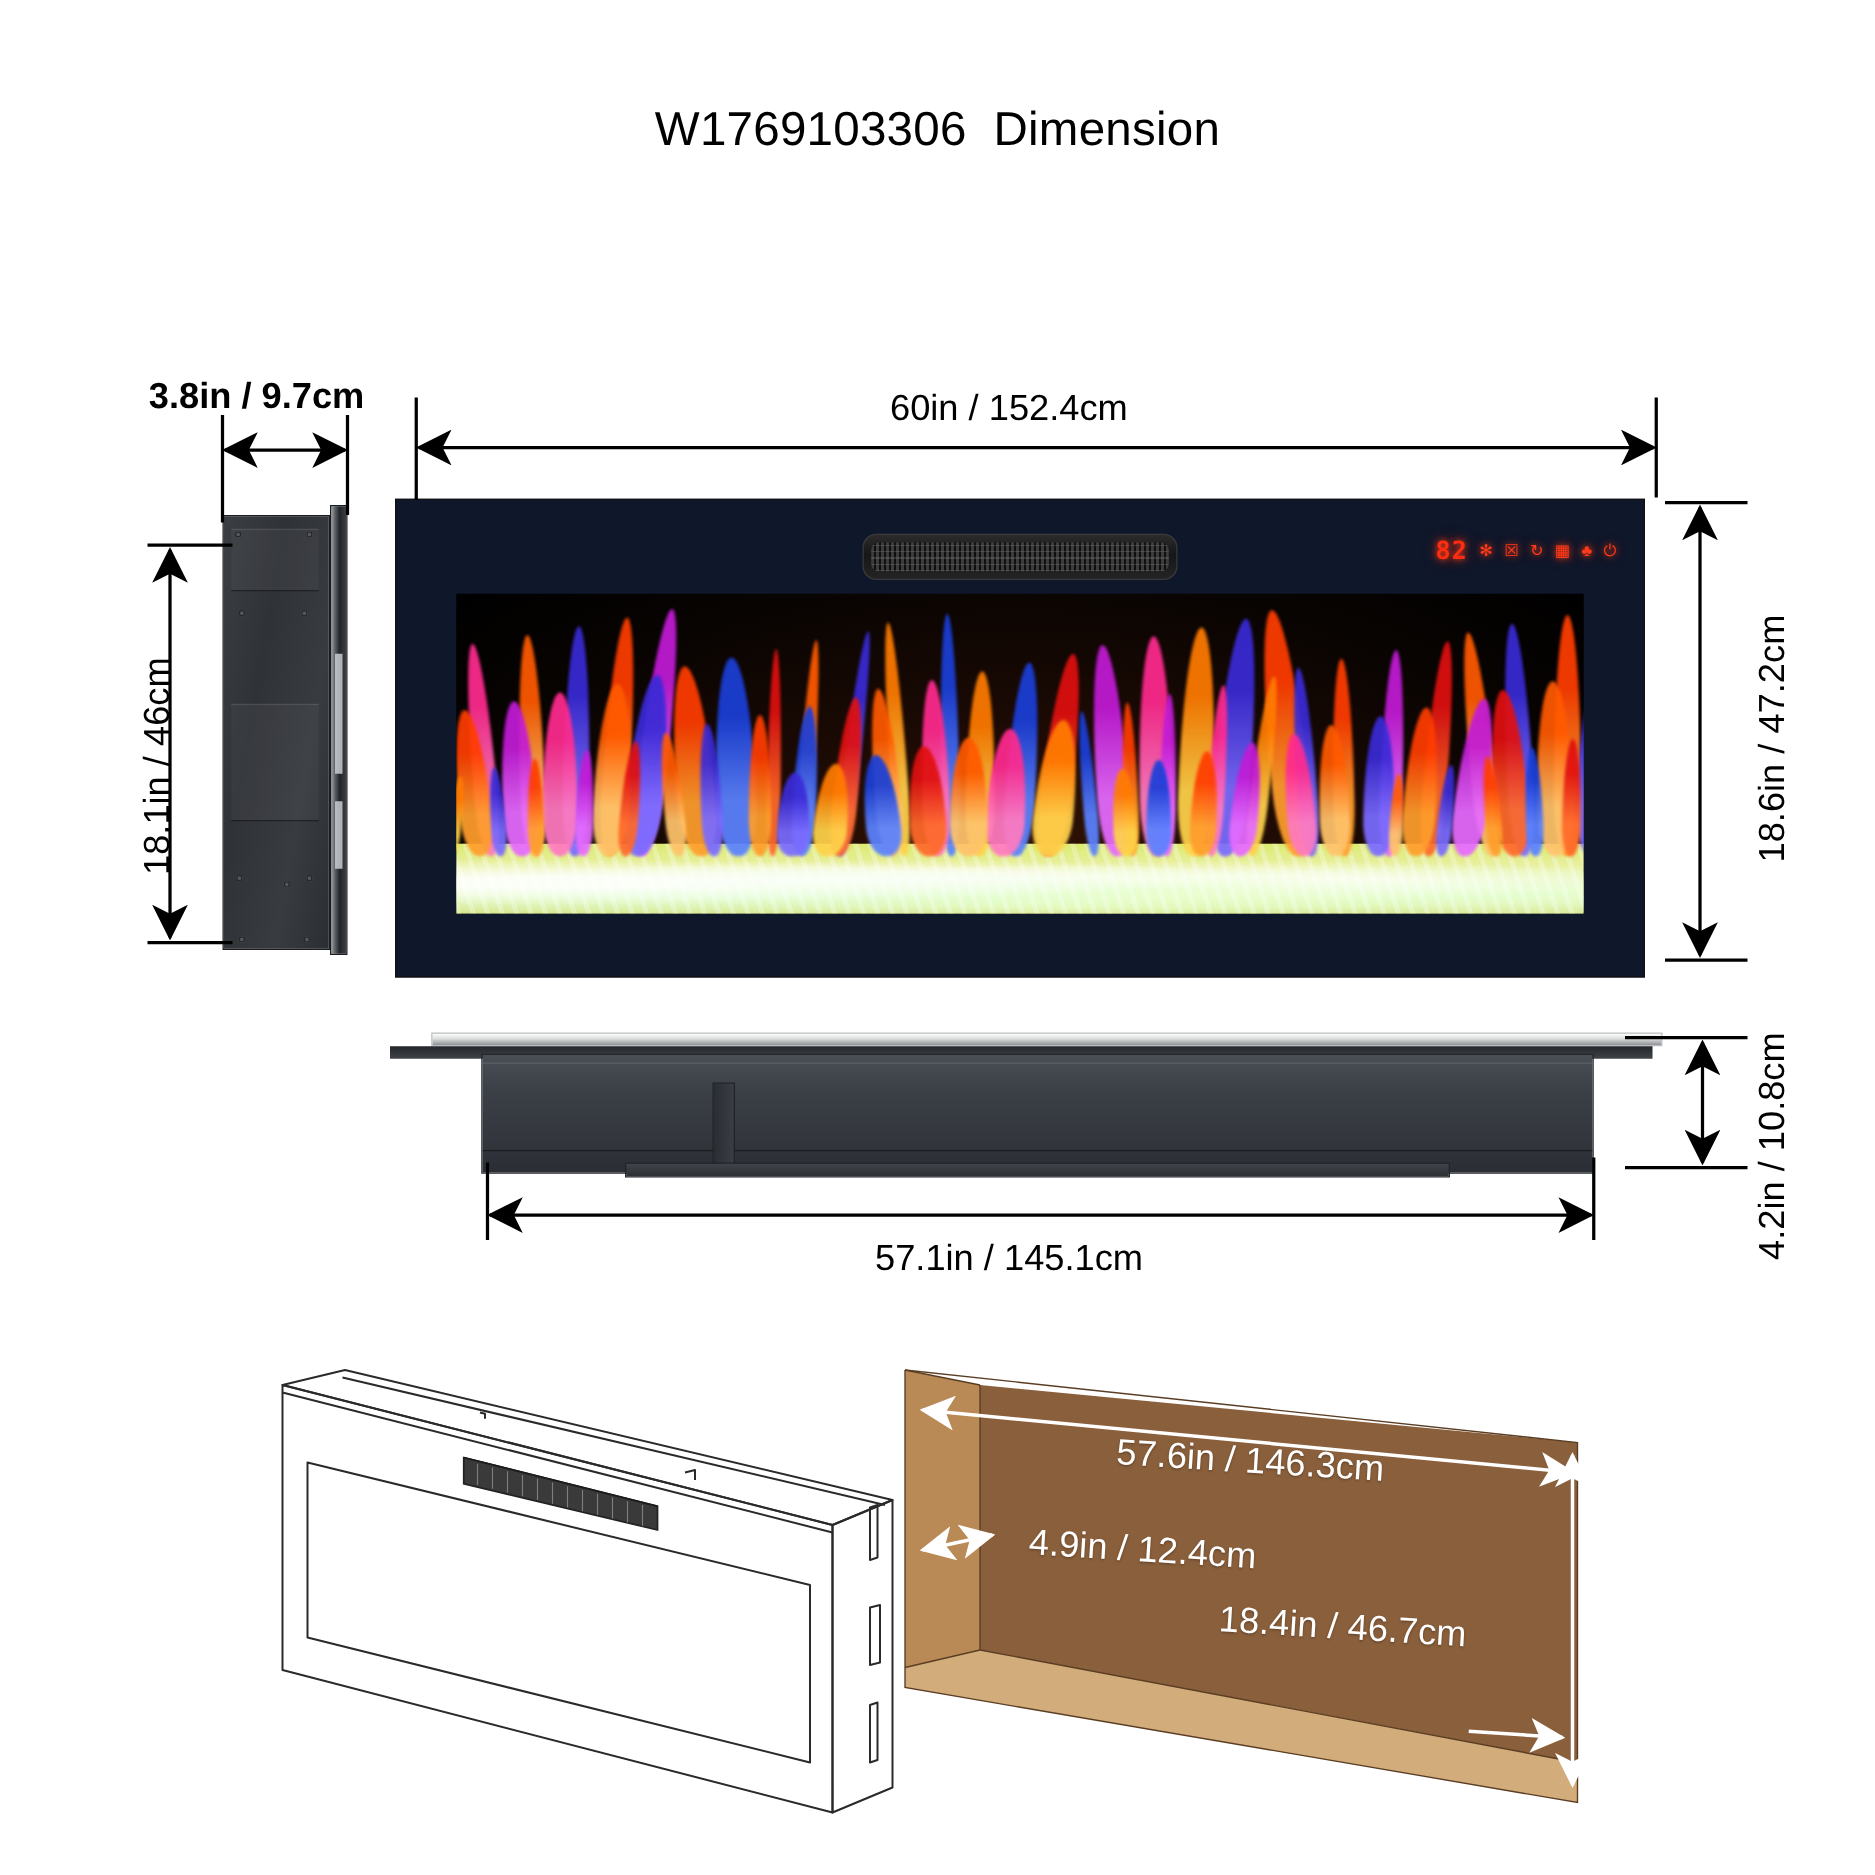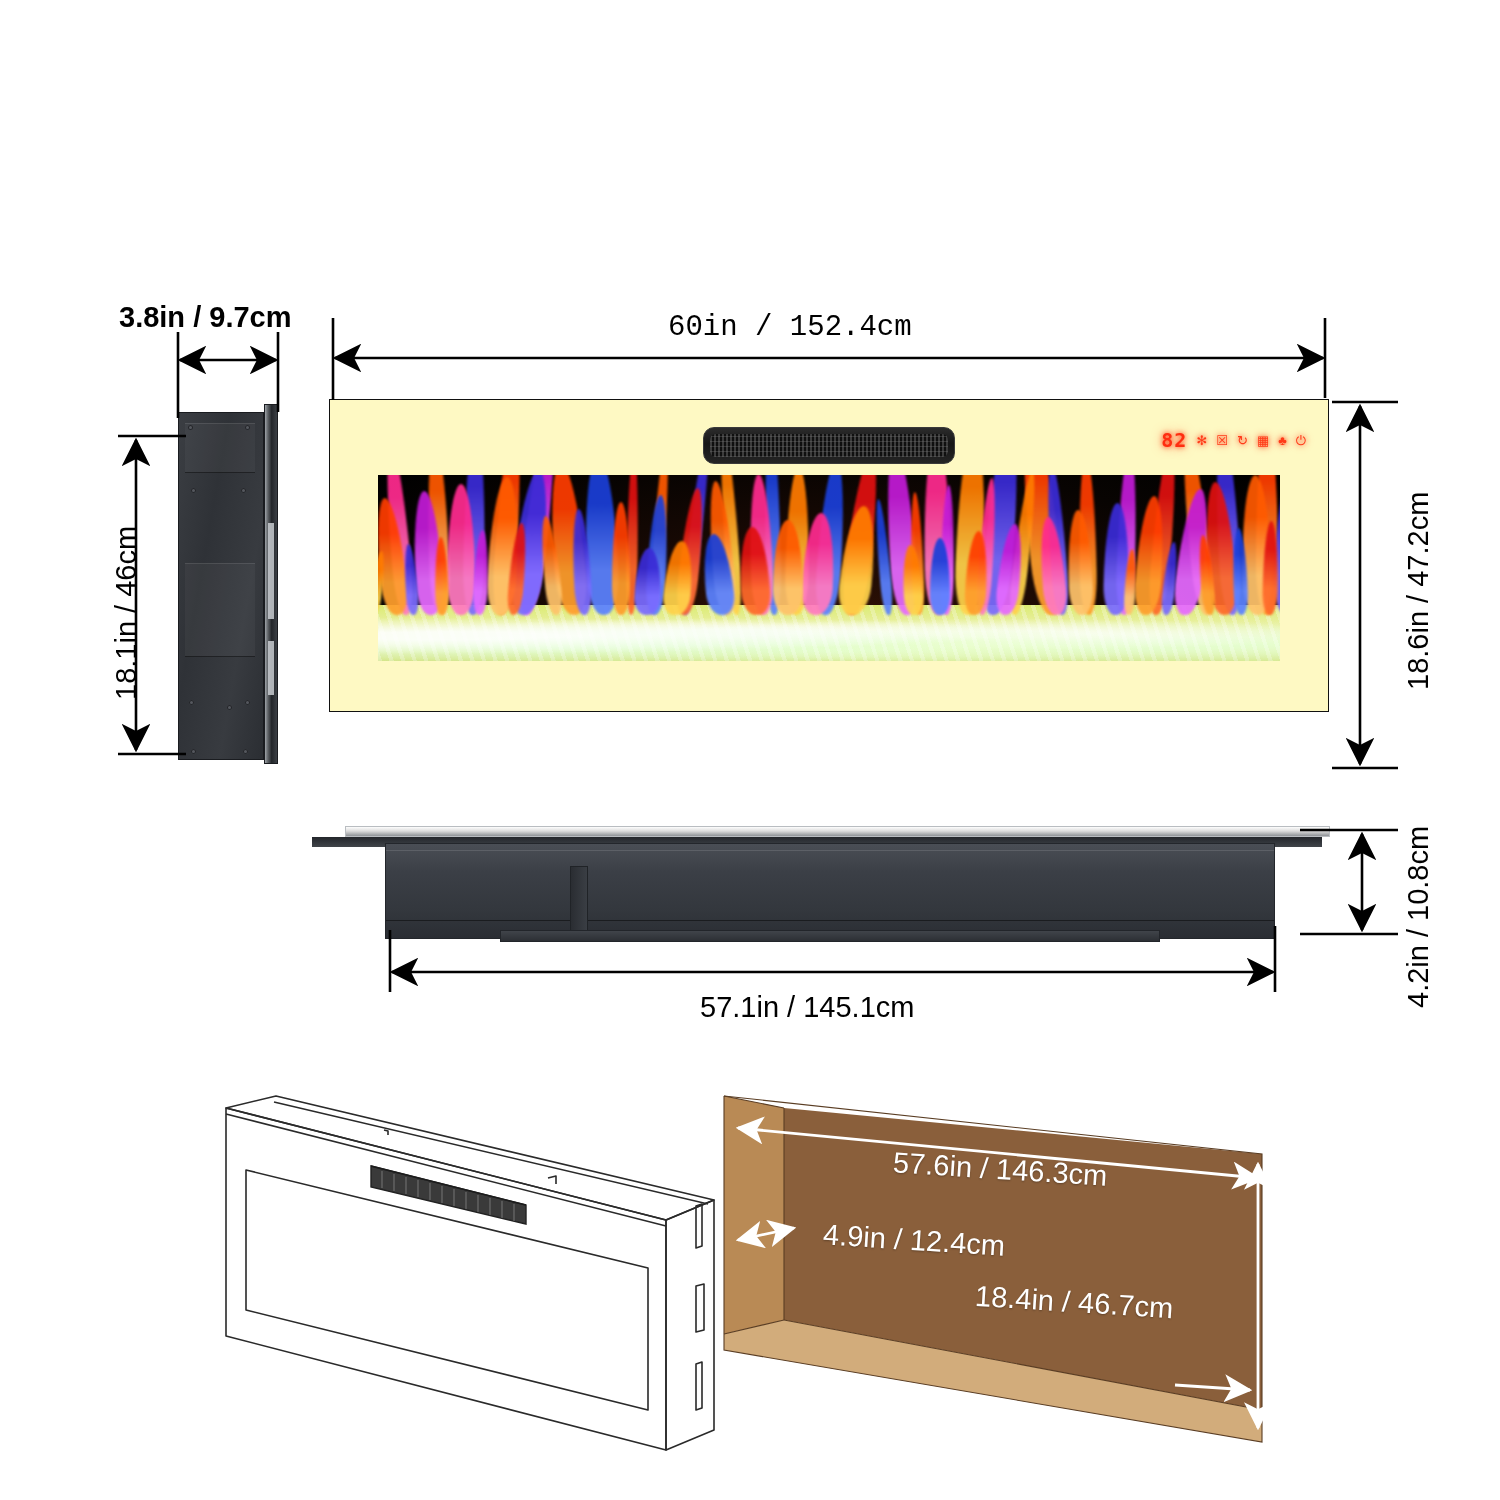--- a/index.html
+++ b/index.html
@@ -59,22 +59,22 @@
     position:absolute;left:264px;top:404px;width:14px;height:360px;
     background:linear-gradient(90deg,#9ea3a8 0%,#5d6165 25%,#23262a 55%,#3c4045 100%);
     border:1px solid #1a1c20;box-sizing:border-box;
   }
   .sideedge .glint{
     position:absolute;left:3px;width:6px;background:#c9cdd1;opacity:.85;
   }
 
   
   .frontview{
-    position:absolute;left:329px;top:399px;width:1000px;height:313px;
-    background:#fef9c3;
+    position:absolute;left:316px;top:399px;width:1000px;height:383px;
+    background:#0f172a;
     border:1px solid #111;
     box-sizing:border-box;
     overflow:hidden;
   }
   .heatvent{
     position:absolute;left:50%;top:27px;transform:translateX(-50%);
     width:252px;height:37px;border-radius:11px;
     background:linear-gradient(180deg,#2c2c2c 0%,#161616 45%,#242424 100%);
     border:1px solid #3a3a3a;
     box-sizing:border-box;
@@ -170,20 +170,21 @@
   .lineart{position:absolute;left:196px;top:1078px;width:530px;height:400px;}
 
   
   .recess{position:absolute;left:712px;top:1082px;width:580px;height:396px;}
 </style>
 </head>
 <body>
 
 <div id="stage">
 
+  <div class="title">W1769103306  Dimension</div>
 
   <div class="sideview">
     <div class="plate" style="top:10px;height:48px;"></div>
     <div class="plate" style="top:150px;height:92px;"></div>
     <div class="screw" style="left:9px;top:12px;"></div>
     <div class="screw" style="left:66px;top:12px;"></div>
     <div class="screw" style="left:12px;top:75px;"></div>
     <div class="screw" style="left:62px;top:75px;"></div>
     <div class="screw" style="left:10px;top:287px;"></div>
     <div class="screw" style="left:48px;top:292px;"></div>
@@ -419,21 +420,21 @@
 
       <path d="M1258,1164 L1258,1428" marker-start="url(#whS)" marker-end="url(#wh)"></path>
       <path d="M1175,1385 L1250,1390" marker-end="url(#wh)"></path>
     </g>
   </svg>
 
   <div class="dim" style="left:119px;top:303px;font-weight:bold;">3.8in / 9.7cm</div>
 
   <div class="dim vert" style="left:112px;top:700px;transform:rotate(-90deg);">18.1in / 46cm</div>
 
-  <div class="dim" style="left:668px;top:313px;font-family:Liberation Mono, monospace;">60in / 152.4cm</div>
+  <div class="dim" style="left:712px;top:313px;">60in / 152.4cm</div>
 
   <div class="dim vert" style="left:1404px;top:690px;transform:rotate(-90deg);">18.6in / 47.2cm</div>
 
   <div class="dim vert" style="left:1404px;top:1008px;transform:rotate(-90deg);">4.2in / 10.8cm</div>
 
   <div class="dim" style="left:700px;top:993px;">57.1in / 145.1cm</div>
 
   <div class="dim" style="left:893px;top:1155px;color:#fff;transform:rotate(3.6deg);text-shadow:0 1px 2px rgba(0,0,0,.3);">57.6in / 146.3cm</div>
 
   <div class="dim" style="left:823px;top:1226px;color:#fff;transform:rotate(3.6deg);text-shadow:0 1px 2px rgba(0,0,0,.3);">4.9in / 12.4cm</div>

